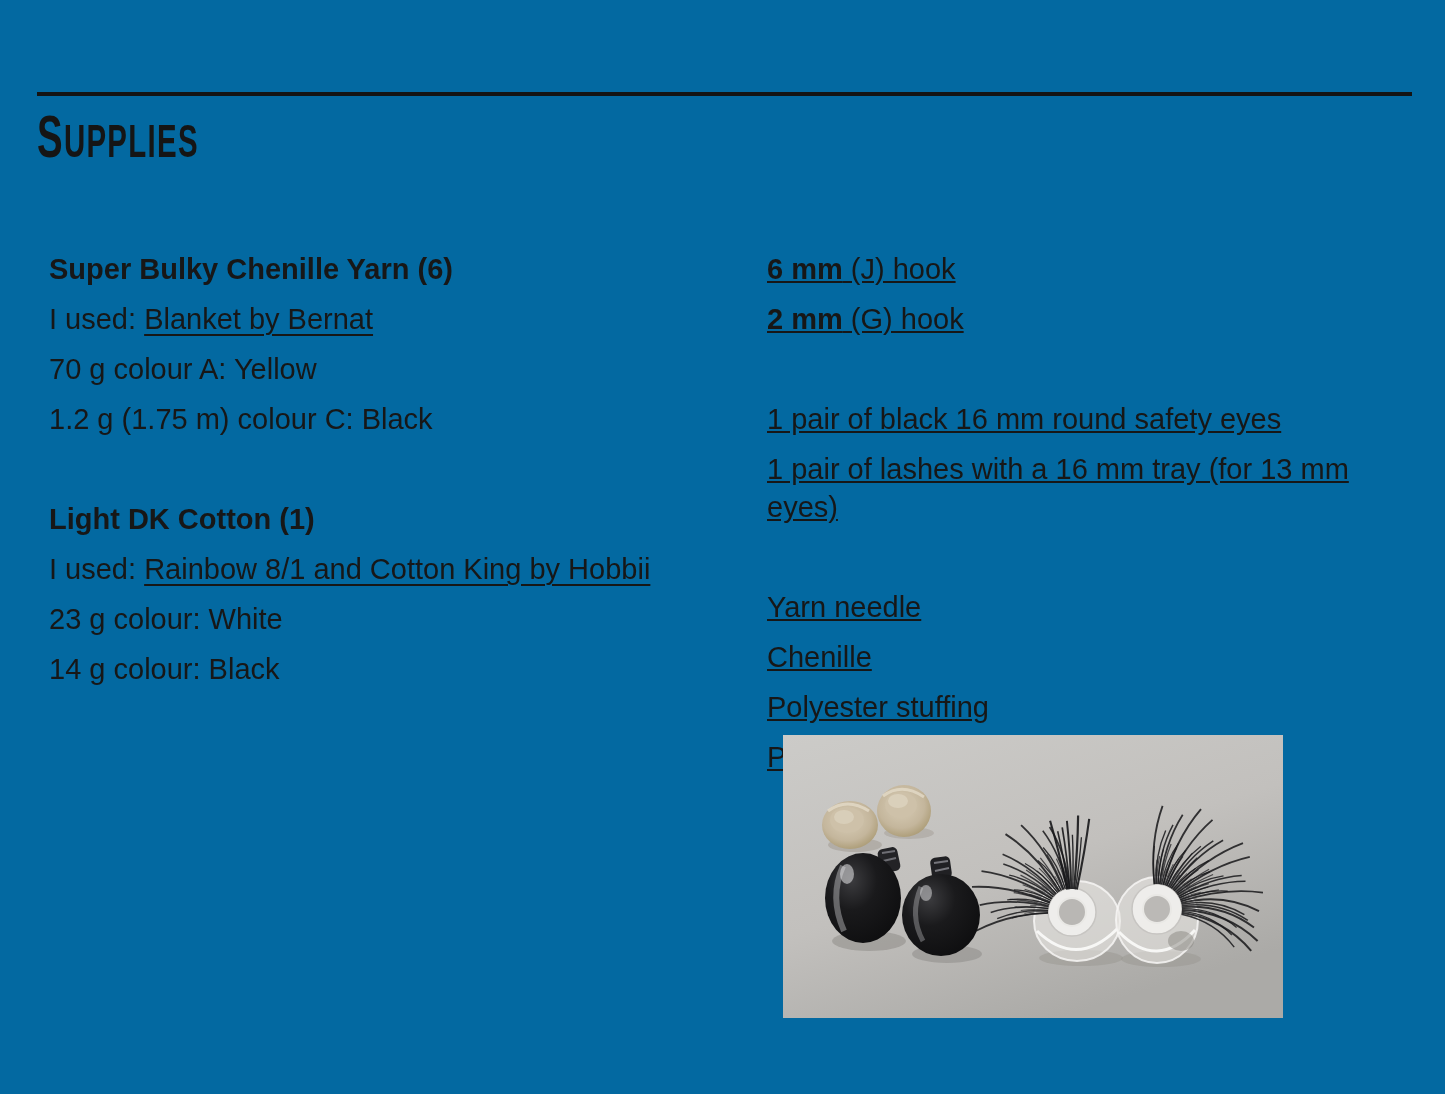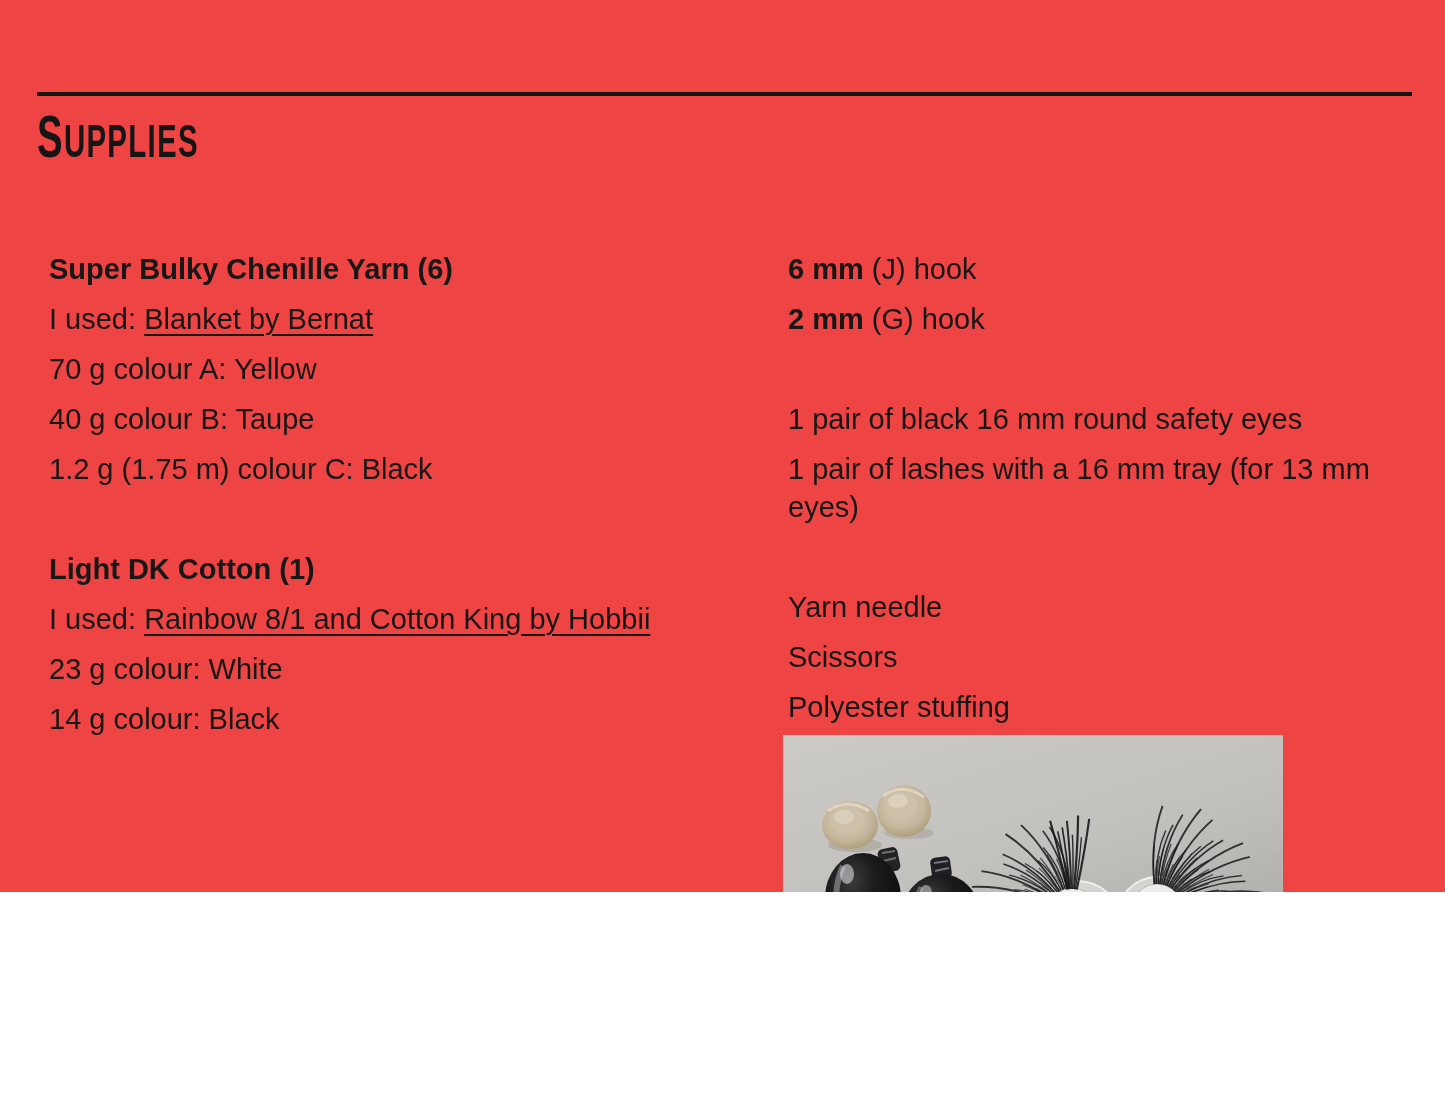--- a/index.html
+++ b/index.html
@@ -1,19 +1,19 @@
 <!DOCTYPE html>
 <html><head>
 <meta charset="utf-8">
 <style>
   html,body{margin:0;padding:0;background:#ffffff;}
   .page{
     position:relative;
-    width:1445px;height:892px;
-    background:#ef4444;
+    width:1445px;height:1094px;
+    background:#0369a1;
     font-family:"Liberation Sans",sans-serif;
     color:#161616;
     overflow:hidden;
   }
   .rule{
     position:absolute;left:37px;top:92px;
     width:1375px;height:4px;background:#141414;
   }
   .heading{
     position:absolute;left:37px;top:107px;margin:0;
@@ -22,21 +22,21 @@
     color:#151515;line-height:1;
   }
   .h-first{font-size:60px;}
   .h-rest{font-size:46px;}
   .col{
     position:absolute;top:238px;
     font-size:29px;line-height:38px;
     color:#171717;
   }
   .col-left{left:37px;white-space:nowrap;}
-  .col-right{left:776px;width:645px;}
+  .col-right{left:755px;width:645px;text-decoration:underline;}
   .line{margin:12px;padding:0;}
   .gap{height:38px;}
   .b{font-weight:bold;}
   .u{
     text-decoration:underline;
     text-decoration-thickness:2px;
     text-underline-offset:5px;
   }
   .photo{
     position:absolute;left:783px;top:735px;
@@ -50,38 +50,37 @@
 <div class="page">
 
   <div class="rule"></div>
 
   <h1 class="heading"><span class="h-first">S</span><span class="h-rest">UPPLIES</span></h1>
 
   <div class="col col-left">
     <p class="line b">Super Bulky Chenille Yarn (6)</p>
     <p class="line"><span>I used: </span><span class="u">Blanket by Bernat</span></p>
     <p class="line">70 g colour A: Yellow</p>
-    <p class="line">40 g colour B: Taupe</p>
     <p class="line">1.2 g (1.75 m) colour C: Black</p>
     <p class="line gap"></p>
     <p class="line b">Light DK Cotton (1)</p>
     <p class="line"><span>I used: </span><span class="u">Rainbow 8/1 and Cotton King by Hobbii</span></p>
     <p class="line">23 g colour: White</p>
     <p class="line">14 g colour: Black</p>
   </div>
 
   <div class="col col-right">
     <p class="line"><span class="b">6 mm</span><span> (J) hook</span></p>
     <p class="line"><span class="b">2 mm</span><span> (G) hook</span></p>
     <p class="line gap"></p>
     <p class="line">1 pair of black 16 mm round safety eyes</p>
     <p class="line">1 pair of lashes with a 16 mm tray (for 13 mm eyes)</p>
     <p class="line gap"></p>
     <p class="line">Yarn needle</p>
-    <p class="line">Scissors</p>
+    <p class="line">Chenille</p>
     <p class="line">Polyester stuffing</p>
     <p class="line">Pink blush</p>
   </div>
 
   <div class="photo">
     <svg width="500" height="283" viewBox="0 0 500 283">
       <defs>
         <linearGradient id="bgg" x1="0" y1="0" x2="0.55" y2="1">
           <stop offset="0" stop-color="#cccbc8"></stop>
           <stop offset="0.55" stop-color="#c2c0bd"></stop>

